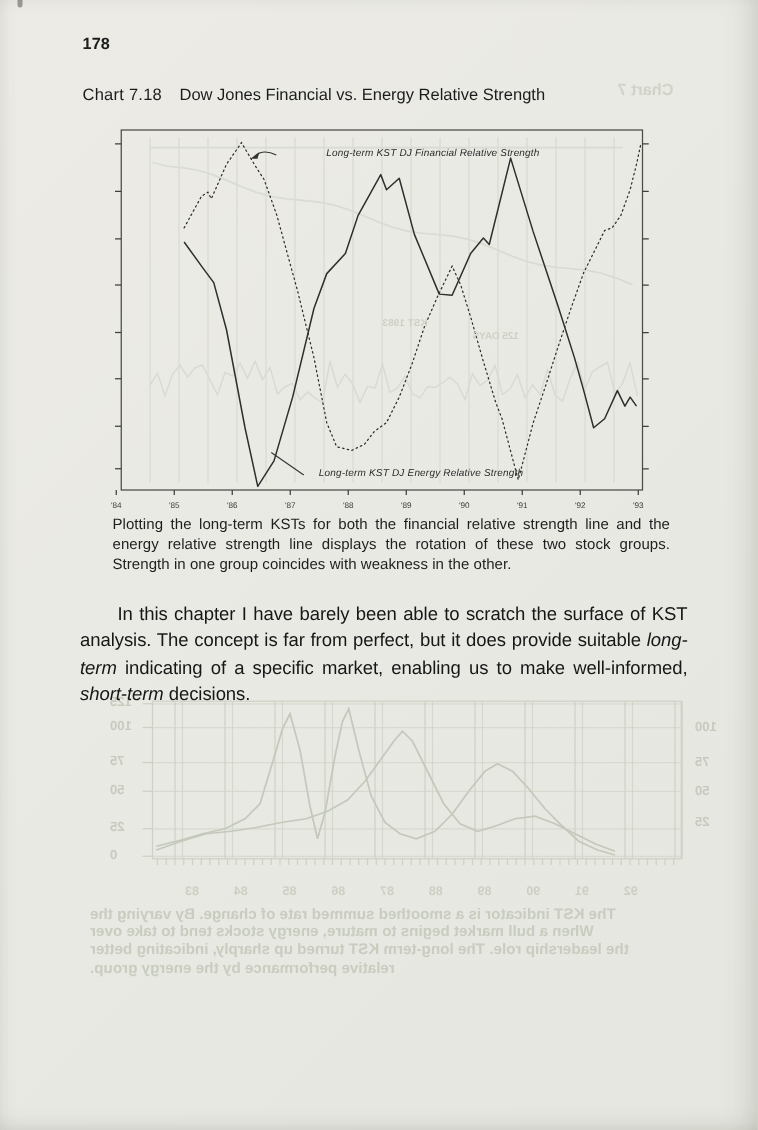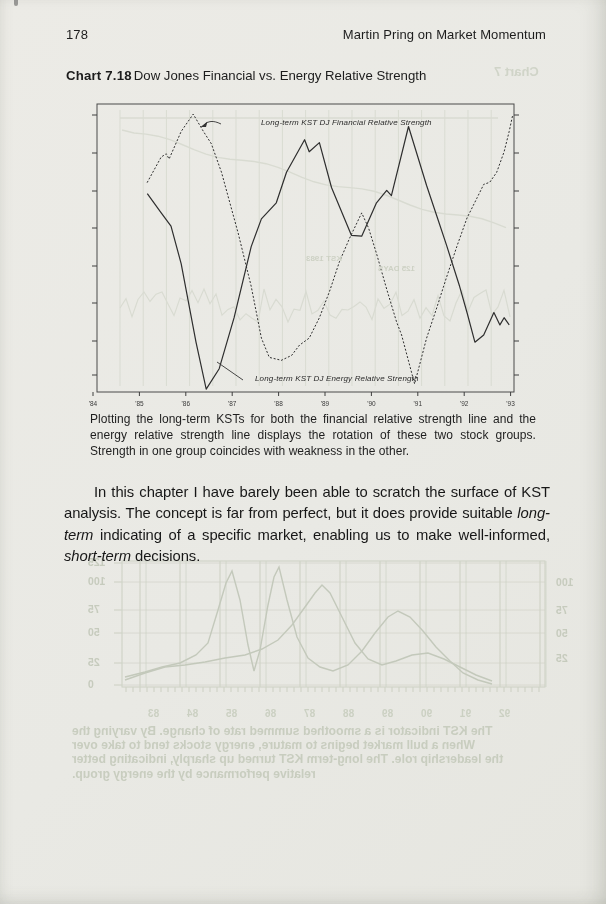--- a/index.html
+++ b/index.html
@@ -1,23 +1,23 @@
 <!DOCTYPE html>
 <html><head>
 <meta charset="utf-8">
 <style>
   html,body{margin:0;padding:0;}
   body{width:606px;height:904px;background:#dddcd6;font-family:"Liberation Sans",sans-serif;}
   .page{position:relative;width:606px;height:904px;background:linear-gradient(135deg,#ecebe6 0%,#e9e9e4 55%,#e6e6e0 100%);overflow:hidden;
         box-shadow:inset -16px 0 22px -12px rgba(95,100,88,.22), inset 8px 0 16px -10px rgba(95,100,88,.16), inset 0 -12px 18px -10px rgba(95,100,88,.14);}
   .smudge{position:absolute;left:14px;top:0;width:4px;height:6px;background:#555;opacity:.55;border-radius:0 0 2px 2px;}
   .header{position:absolute;left:66px;right:60px;top:27px;display:flex;justify-content:space-between;
-          font-size:13px;font-weight:normal;color:#1d1d1d;letter-spacing:.1px;}
+          font-size:13px;font-weight:bold;color:#1d1d1d;letter-spacing:.1px;}
   .figtitle{position:absolute;left:66px;top:68px;font-size:13.2px;color:#1c1c1c;}
-  .figtitle .lab{font-weight:bold;margin-right:2px;letter-spacing:.2px;}
+  .figtitle .lab{font-weight:normal;margin-right:14px;letter-spacing:.2px;}
   .chart{position:absolute;left:80px;top:100px;width:470px;height:314px;}
   .chart svg{position:absolute;left:0;top:0;}
   .ann{position:absolute;font-style:italic;font-size:8px;color:#2a2a2a;white-space:nowrap;letter-spacing:.15px;}
   .ann.fin{left:145px;top:18px;margin-left:36px;}
   .ann.en{left:175px;top:274px;}
   .caption{position:absolute;left:90px;top:412px;width:446px;margin:0;font-size:12px;line-height:15.8px;
            color:#1e1e1e;text-align:justify;letter-spacing:.05px;}
   .bodytext{position:absolute;left:64px;top:482px;width:486px;margin:0;font-size:14.8px;line-height:21.4px;
             color:#171717;text-align:justify;text-indent:30px;letter-spacing:-.05px;}
   .ghost{position:absolute;left:0;top:0;width:606px;height:904px;pointer-events:none;}
@@ -164,21 +164,20 @@
         <div class="gline mirror" style="left: 72px; top: 752.4px;">the leadership role. The long-term KST turned up sharply, indicating better</div>
         <div class="gline mirror" style="left: 72px; top: 766.6px;">relative performance by the energy group.</div>
       </div>
     <div class="ghead mirror" style="left:494px;top:64px;">Chart 7</div>
   </div>
 
   <div class="smudge"></div>
 
   <div class="header">
     <span>178</span>
-    <span>Martin Pring on Market Momentum</span>
   </div>
 
   <div class="figtitle">
     <span class="lab">Chart 7.18</span><span>Dow Jones Financial vs. Energy Relative Strength</span>
   </div>
 
   <div class="chart">
     <svg id="plot" width="470" height="314" viewBox="0 0 470 314">
         <g stroke="#c8cdbf" stroke-width="1" fill="none" opacity="0.5">
           <line x1="40.0" y1="10" x2="40.0" y2="286"></line>

